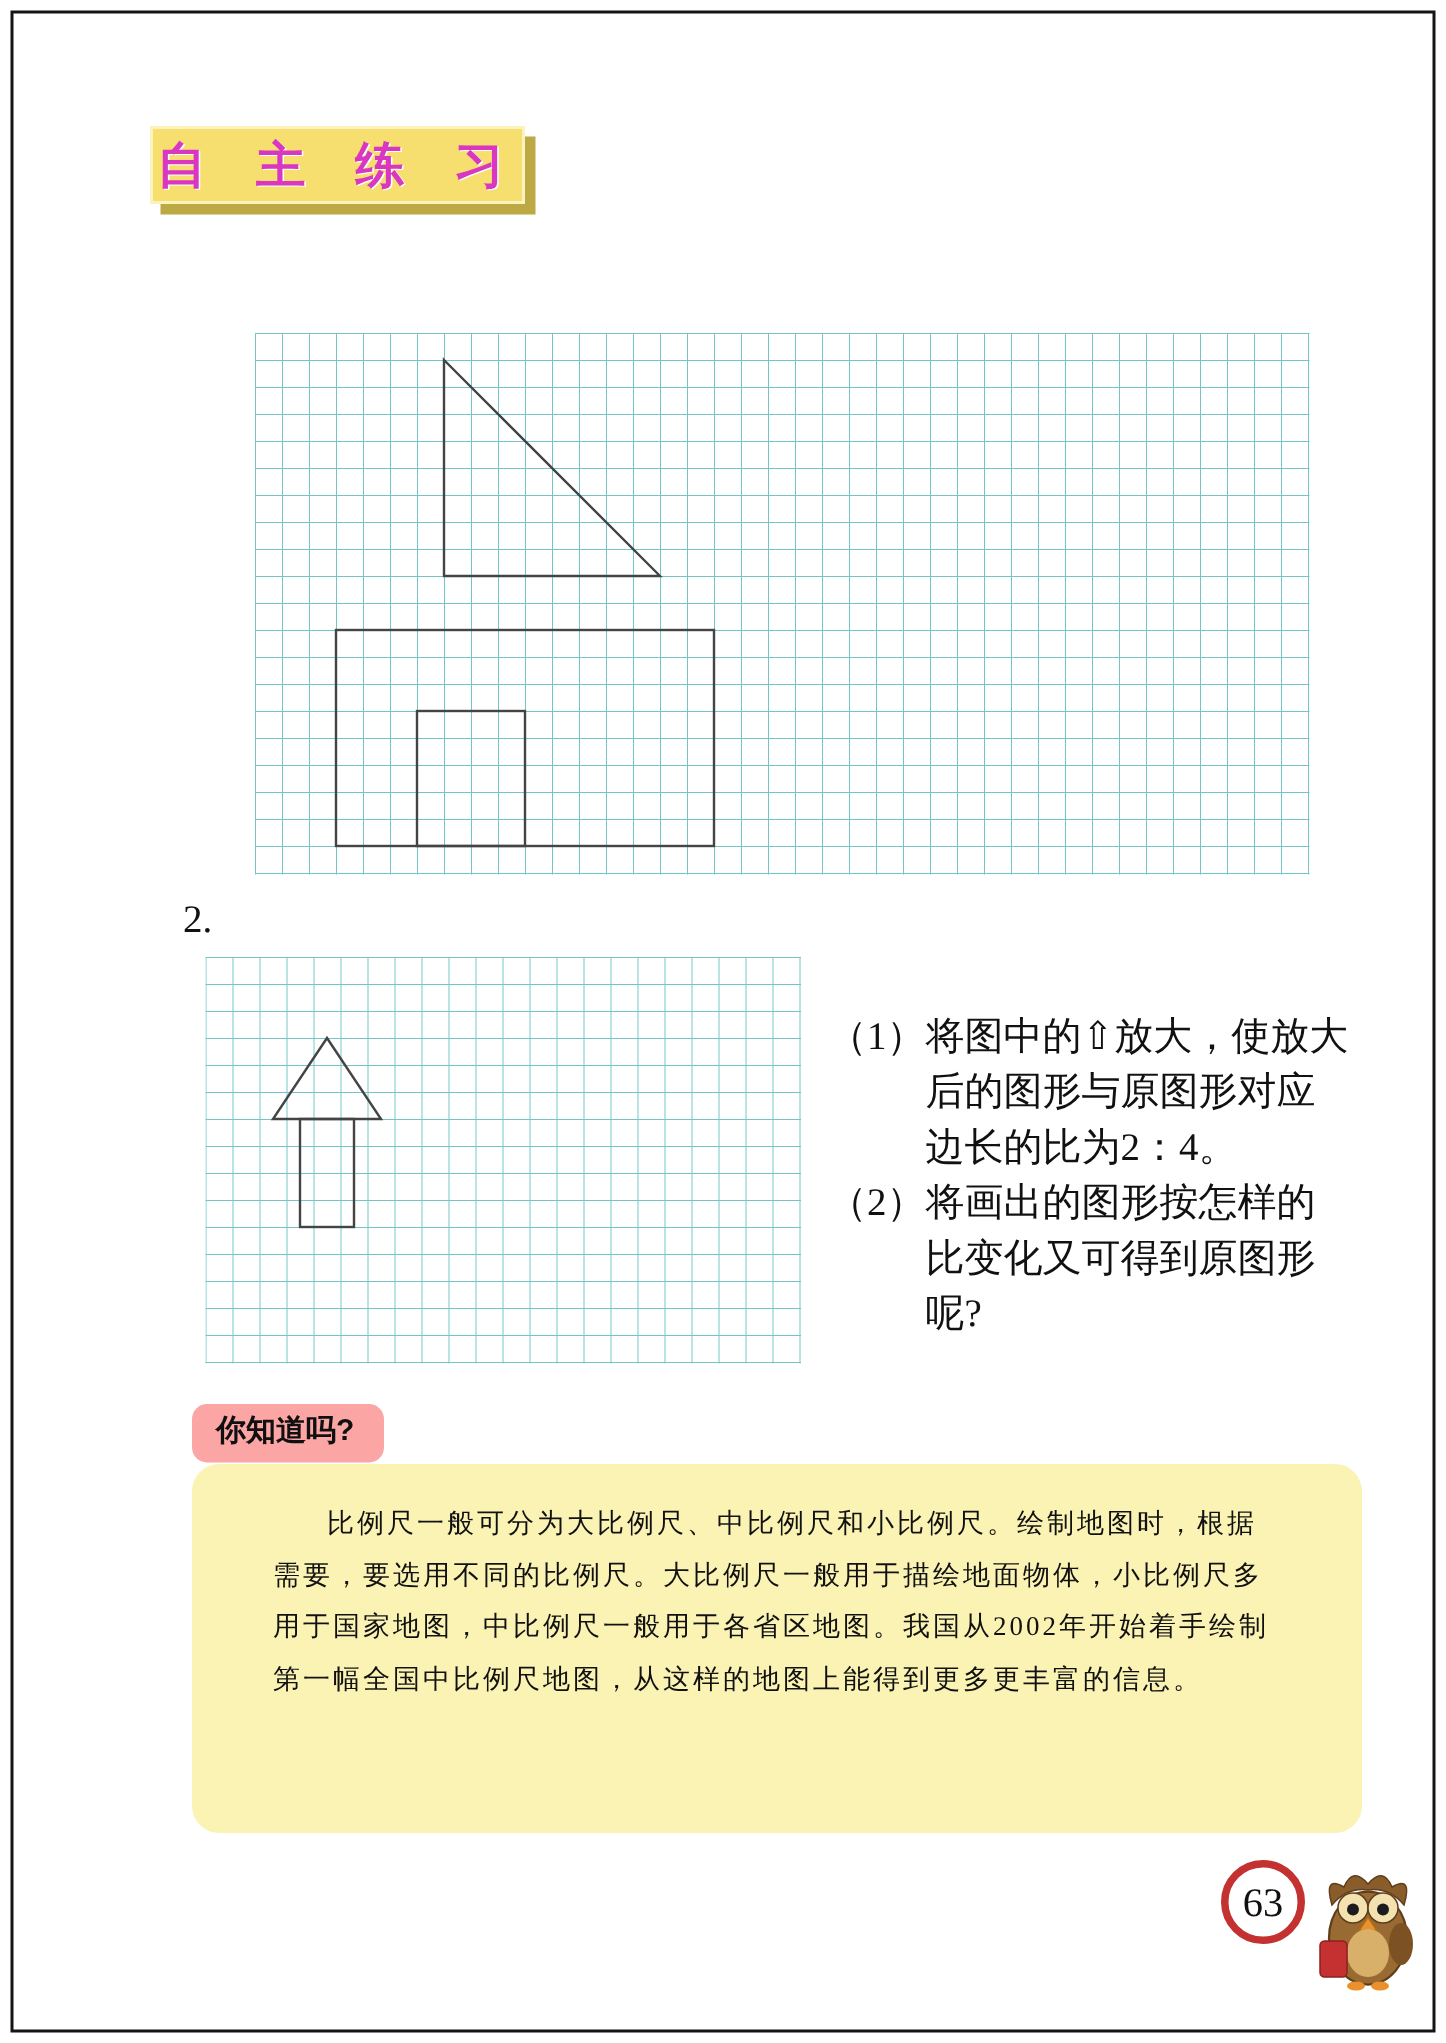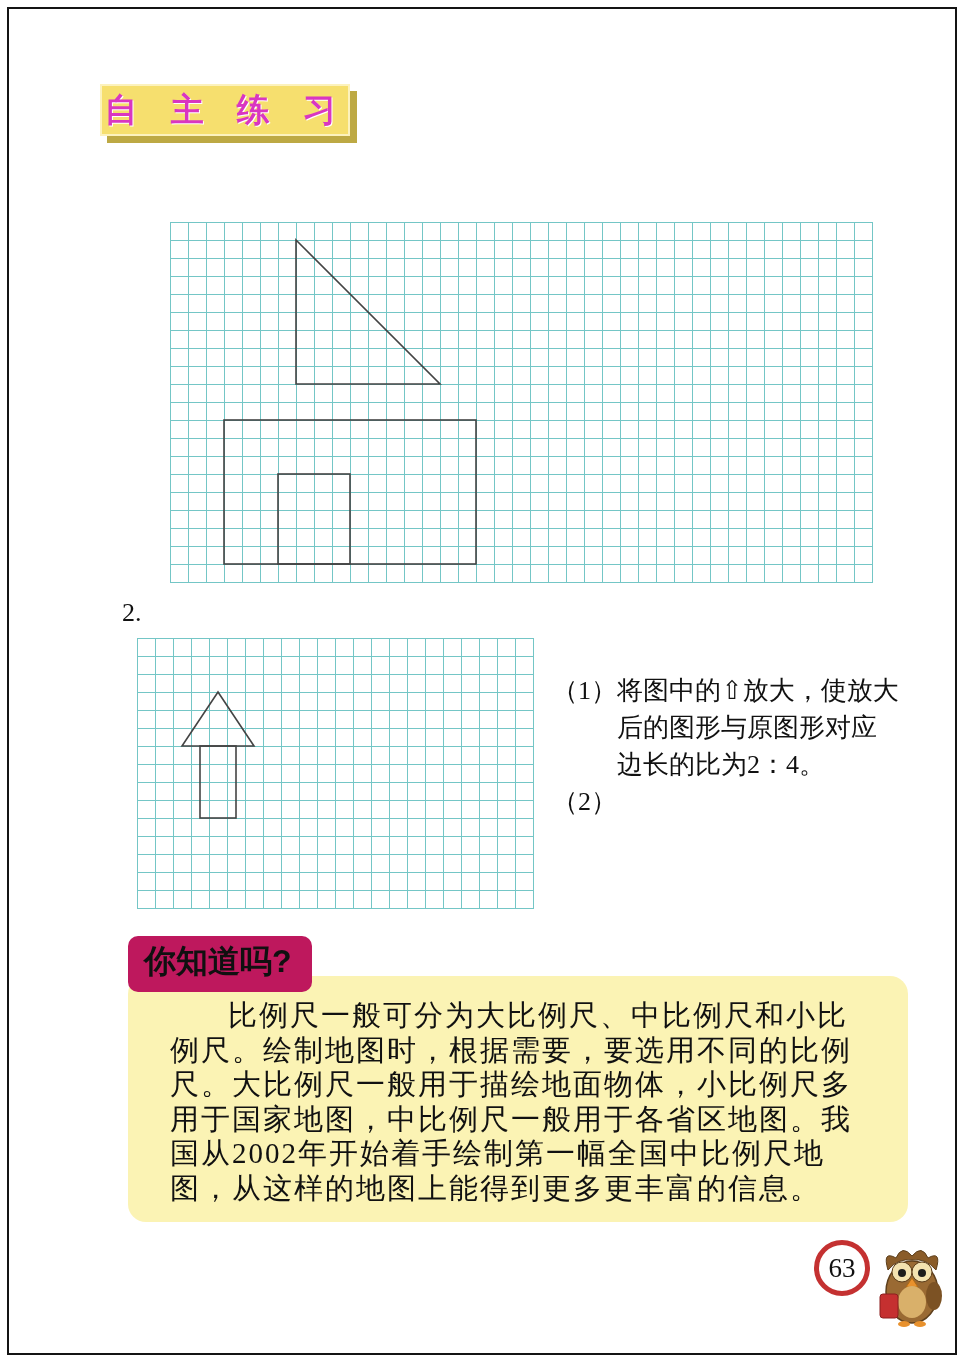--- a/index.html
+++ b/index.html
@@ -30,25 +30,25 @@
 
   .q2-number { position:absolute; left:122px; top:598px; font-size:26px; }
 
   .q2-items { position:absolute; left:552px; top:672px; width:348px; font-size:26px; line-height:37px; }
   .q2-item { display:flex; }
   .q2-label { flex:0 0 64px; }
   .q2-body { flex:1; }
 
   
   .know-title { position:absolute; left:128px; top:936px; z-index:2;
-    background:#be185d; padding:4px 20px 8px 16px; border-radius:10px;
-    font-family:"Liberation Sans","DejaVu Sans",sans-serif; font-weight:bold; font-size:32px; color:#101010; }
+    background:#fca5a5; padding:4px 20px 8px 16px; border-radius:10px;
+    font-family:"Liberation Sans","DejaVu Sans",sans-serif; font-weight:bold; font-size:20px; color:#101010; }
   .know-box { position:absolute; left:128px; top:976px; width:780px; height:246px;
     background:#fbf3b4; border-radius:18px; overflow:hidden; }
-  .know-box p { margin:22px 42px; font-size:29px; line-height:34.5px; letter-spacing:2px; text-indent:2em; }
+  .know-box p { margin:22px 54px; font-size:18px; line-height:34.5px; letter-spacing:2px; text-indent:2em; }
 
   
   .page-num { position:absolute; left:814px; top:1240px; width:56px; height:56px;
     border:5px solid #c43131; border-radius:50%; background:#fff;
     display:flex; align-items:center; justify-content:center; font-size:27px;text-align:center; }
 
   .owl { position:absolute; left:874px; top:1232px; width:74px; height:96px; }
 </style>
 </head>
 <body>
@@ -78,20 +78,21 @@
     </svg>
   </div>
 
   <div class="q2-items">
     <div class="q2-item">
       <span class="q2-label">（1）</span>
       <span class="q2-body">将图中的⇧放大，使放大后的图形与原图形对应边长的比为2：4。</span>
     </div>
     <div class="q2-item">
       <span class="q2-label">（2）</span>
+      <span class="q2-body">将画出的图形按怎样的比变化又可得到原图形呢?</span>
     </div>
   </div>
 
   <div class="know-title">你知道吗?</div>
 
   <div class="know-box">
     <p>比例尺一般可分为大比例尺、中比例尺和小比例尺。绘制地图时，根据需要，要选用不同的比例尺。大比例尺一般用于描绘地面物体，小比例尺多用于国家地图，中比例尺一般用于各省区地图。我国从2002年开始着手绘制第一幅全国中比例尺地图，从这样的地图上能得到更多更丰富的信息。</p>
   </div>
 
   <div class="page-num">

